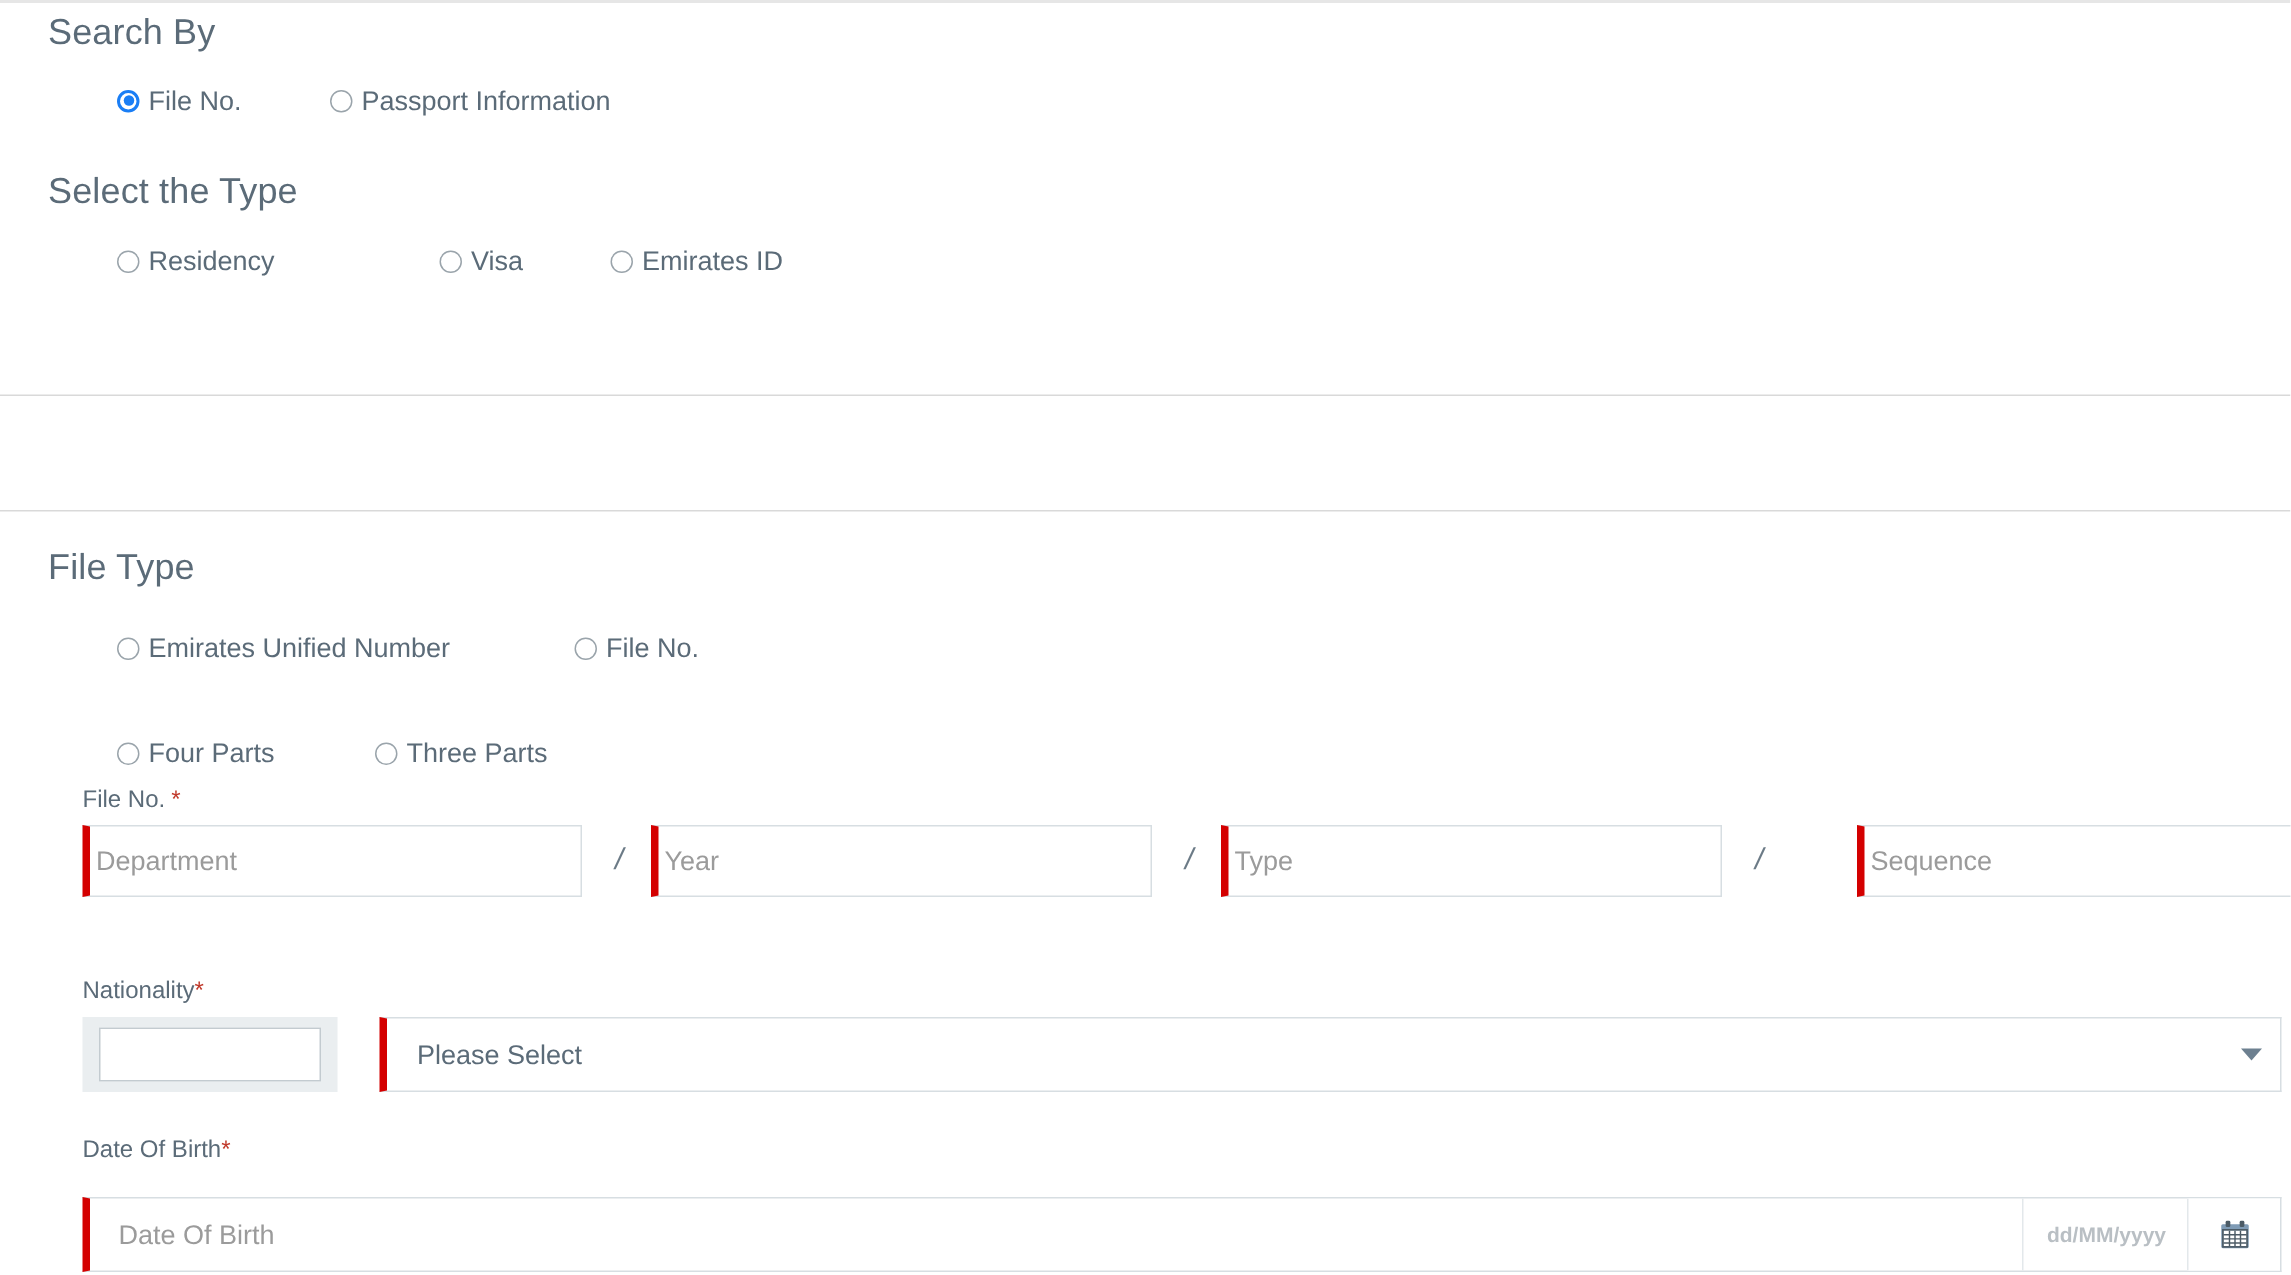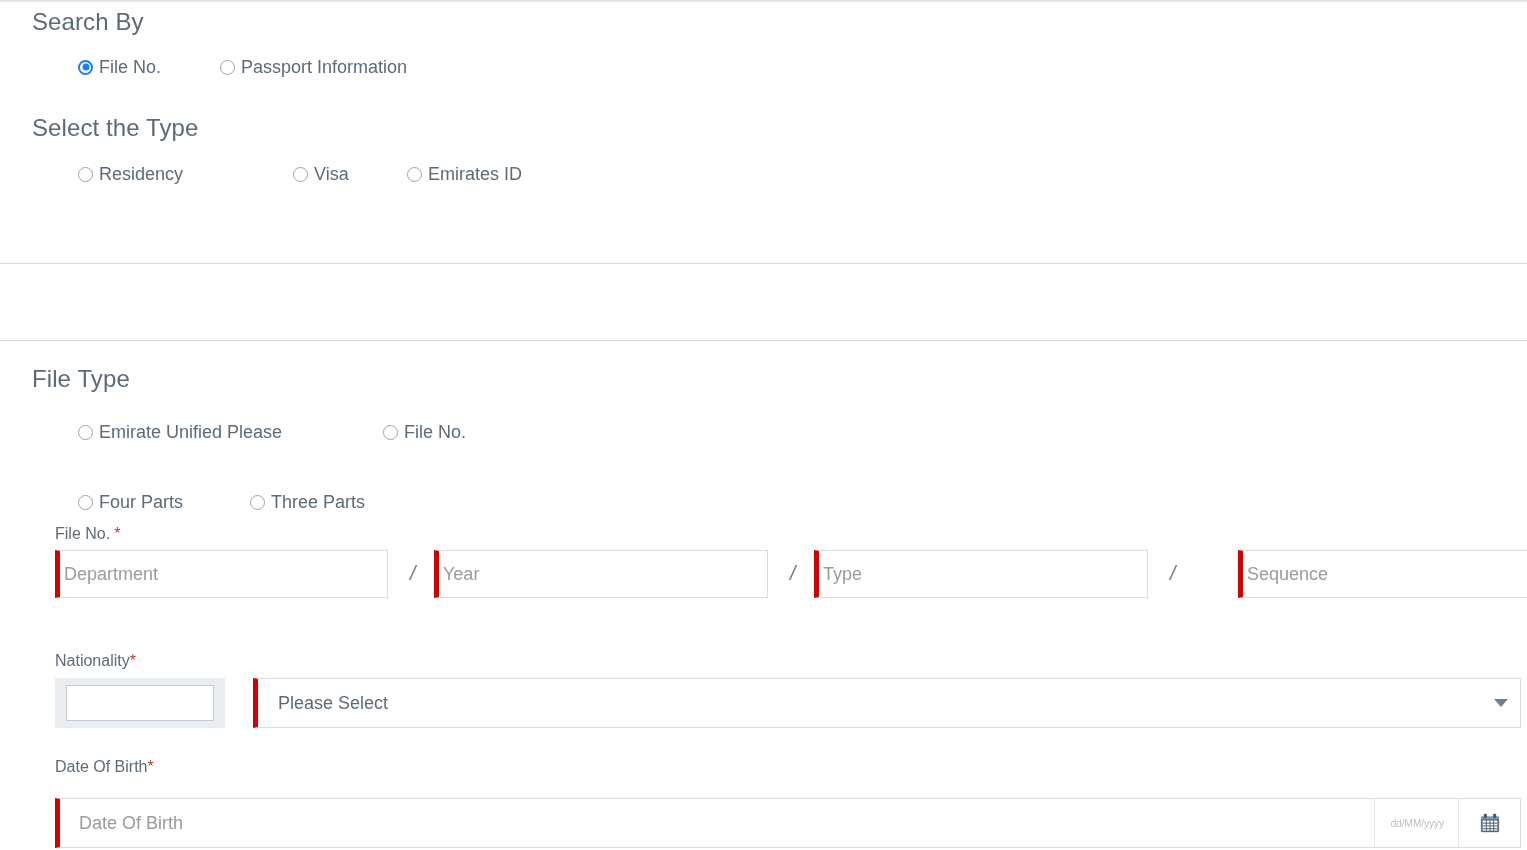--- a/index.html
+++ b/index.html
@@ -165,23 +165,24 @@
   }
   .dob-input .ph {
     font-size: 18px;
     color: #9b9b9b;
   }
   .dob-mask {
     display: flex;
     align-items: center;
     padding: 0 14px 0 16px;
     border-left: 1px solid #e3e8eb;
-    font-size: 10px;
+    font-size: 14px;
     color: #b9bfc4;
     white-space: nowrap;
+    font-weight: bold;
   }
   .dob-btn {
     width: 62px;
     border-left: 1px solid #e3e8eb;
     display: flex;
     align-items: center;
     justify-content: center;
     background: #ffffff;
     cursor: pointer;
   }
@@ -222,21 +223,21 @@
   </div>
 
   <div class="divider" style="top:261px;"></div>
   <div class="divider" style="top:338px;"></div>
 
   <div class="section-title" style="left:32px; top:363px;">File Type</div>
 
   <div class="radio-row" style="left:78px; top:421px;">
     <div class="radio-opt" style="width:305px;">
       <span class="radio-mark"></span>
-      <span class="radio-label">Emirate Unified Please</span>
+      <span class="radio-label">Emirates Unified Number</span>
     </div>
     <div class="radio-opt">
       <span class="radio-mark"></span>
       <span class="radio-label">File No.</span>
     </div>
   </div>
 
   <div class="radio-row" style="left:78px; top:491px;">
     <div class="radio-opt" style="width:172px;">
       <span class="radio-mark"></span>

